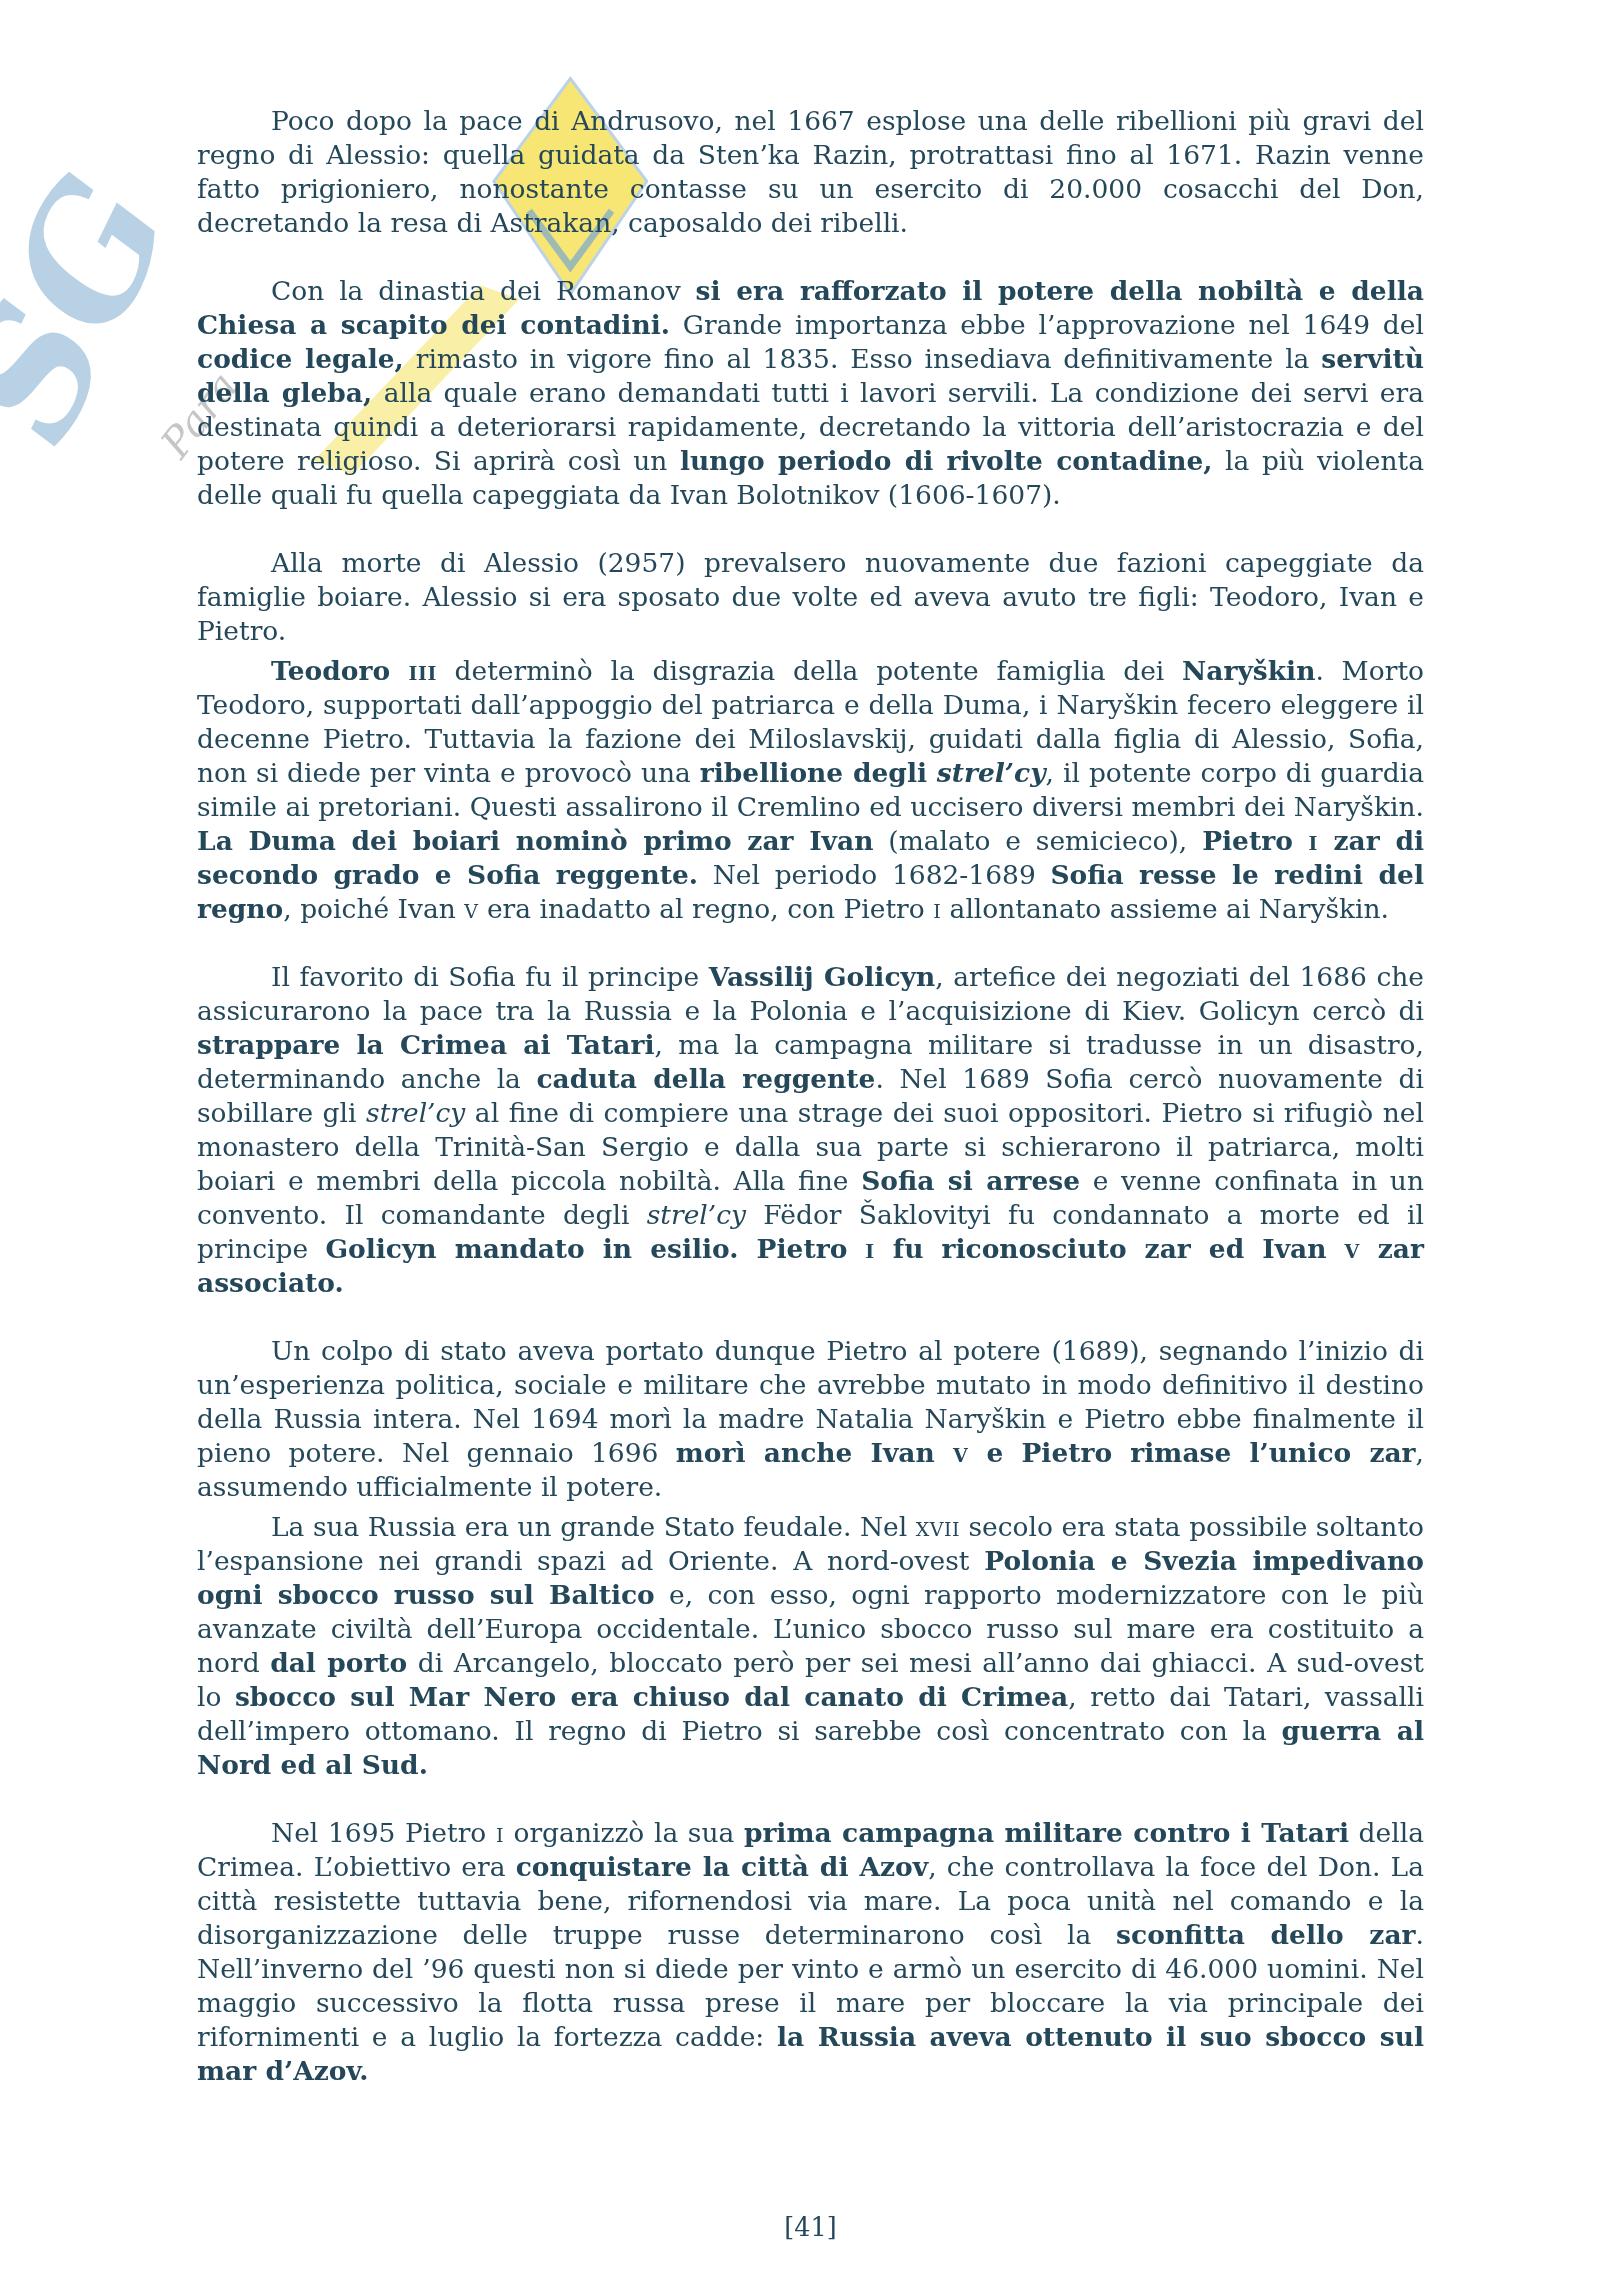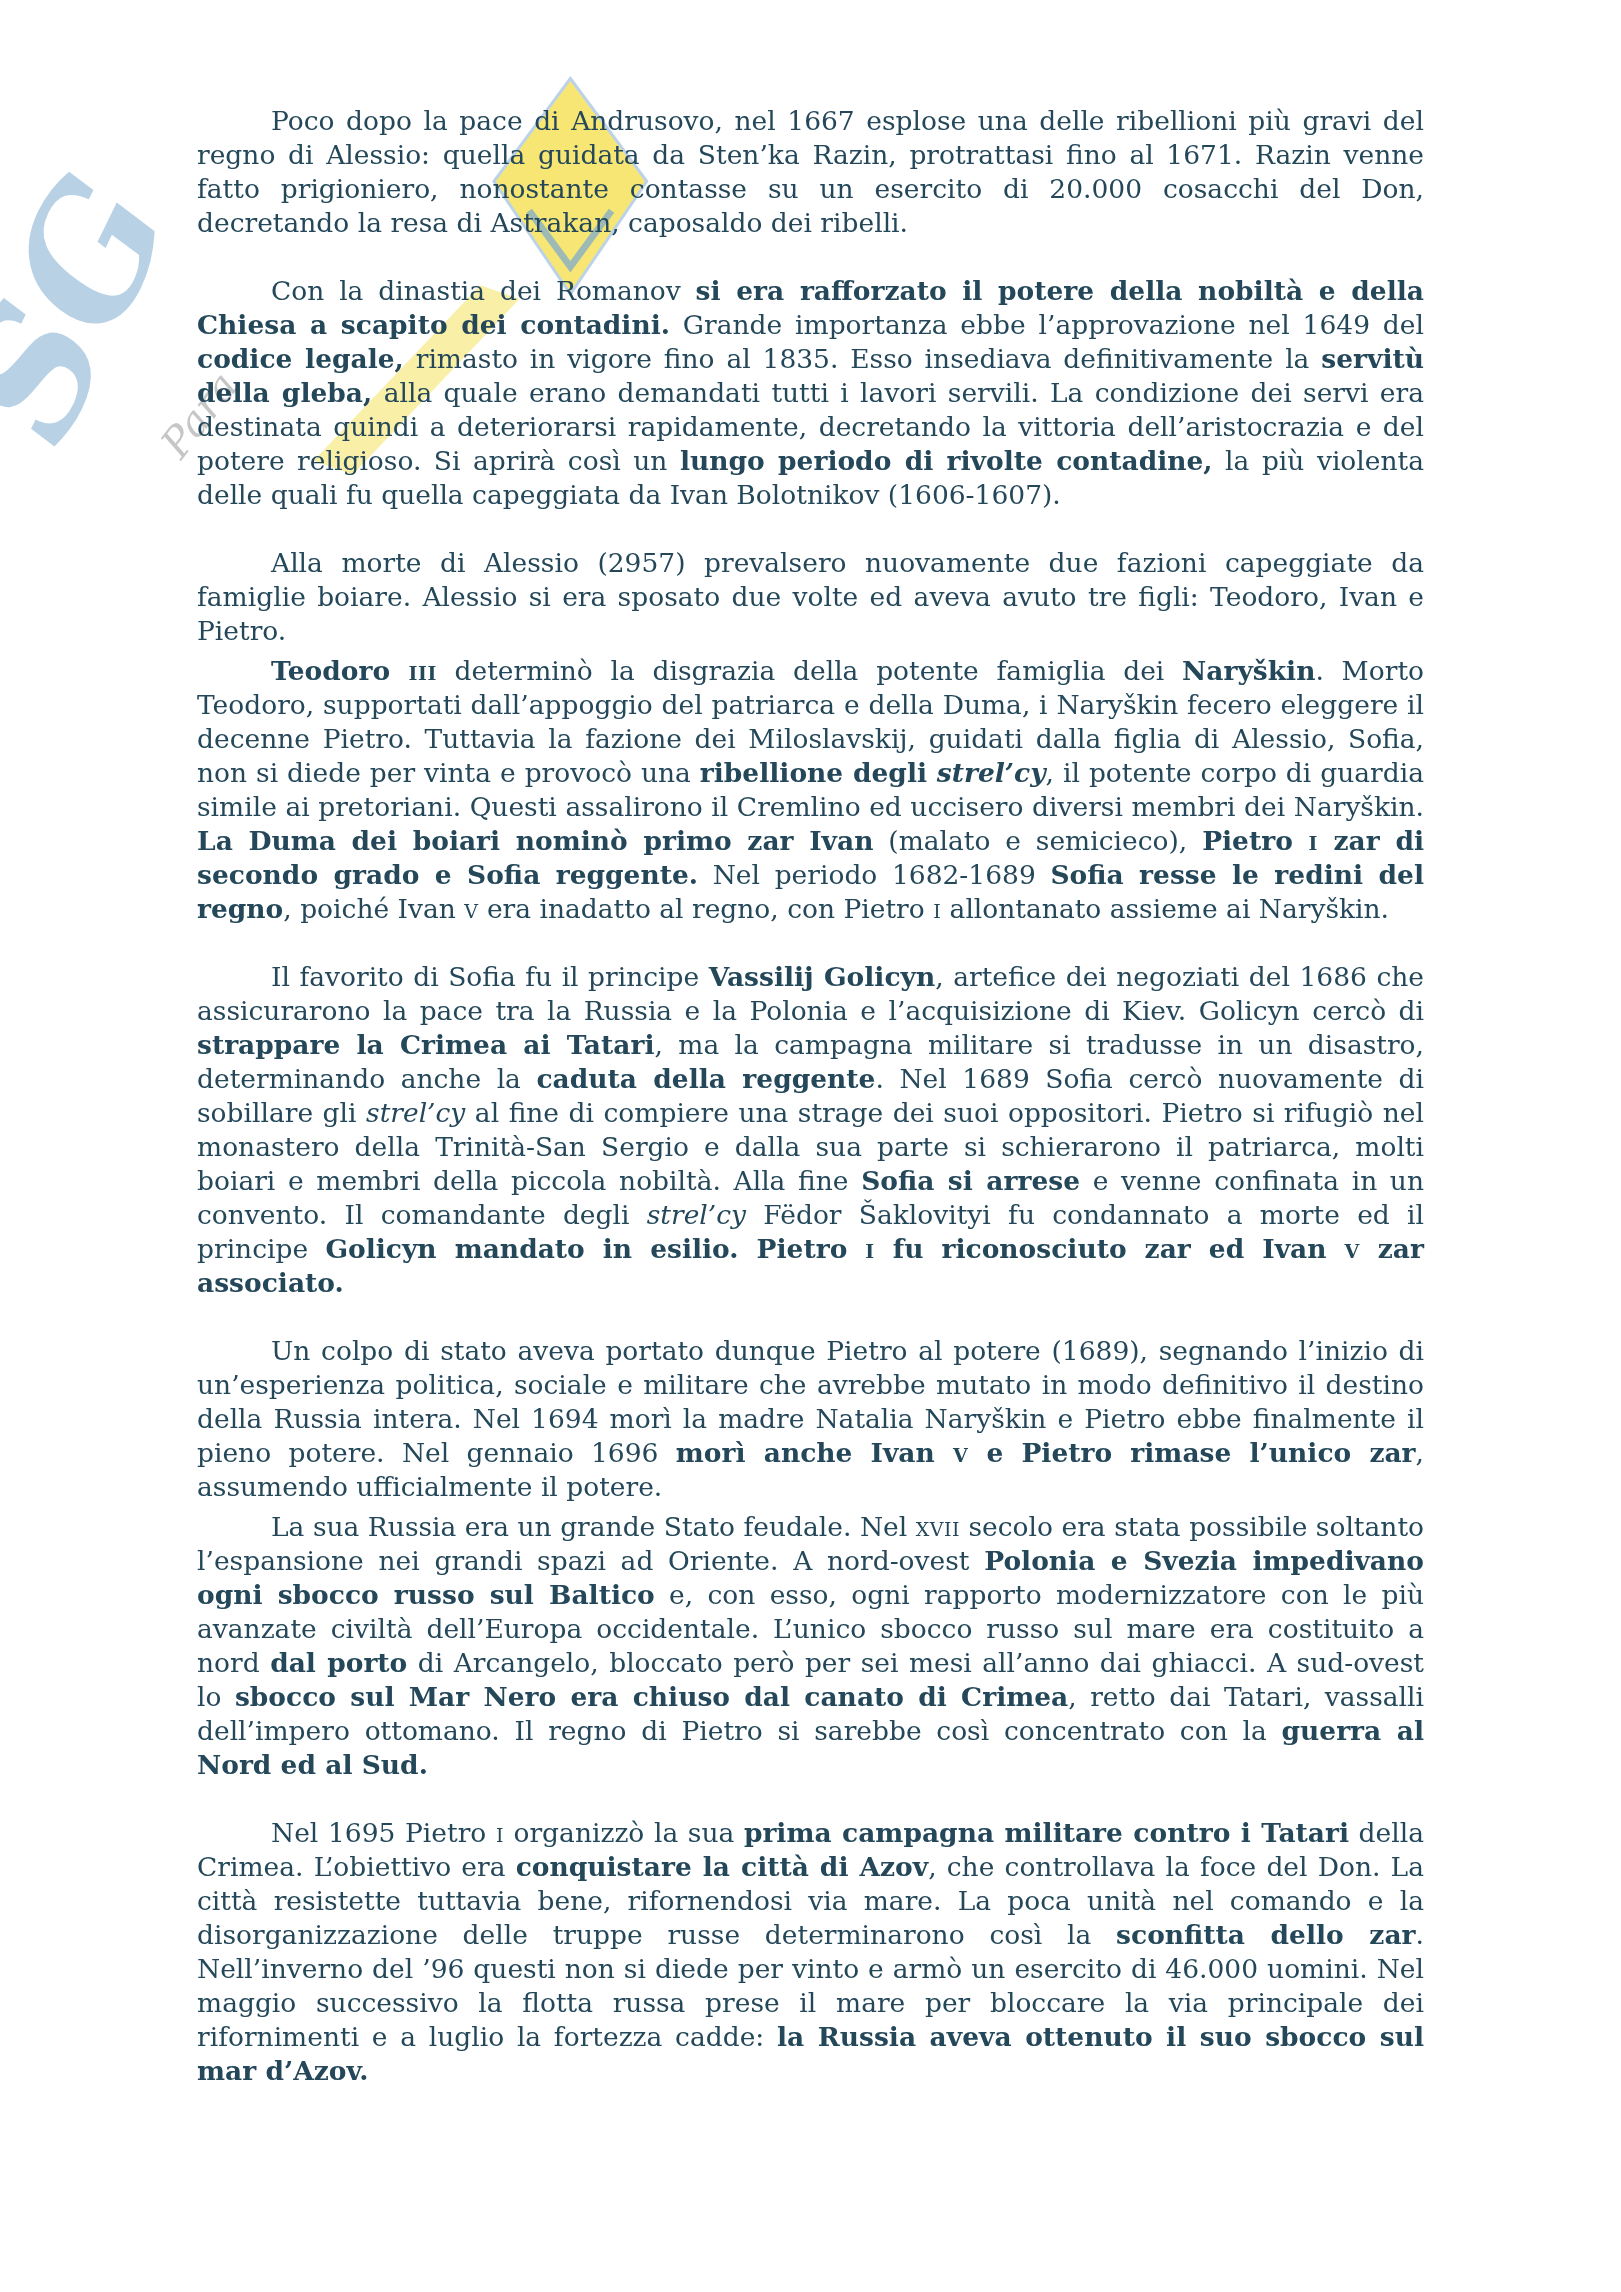--- a/index.html
+++ b/index.html
@@ -70,15 +70,16 @@
       <p class="para"><span>Poco dopo la pace di Andrusovo, nel 1667 esplose una delle ribellioni più gravi del regno di Alessio: quella guidata da Sten’ka Razin, protrattasi fino al 1671. Razin venne fatto prigioniero, nonostante contasse su un esercito di 20.000 cosacchi del Don, decretando la resa di Astrakan, caposaldo dei ribelli.</span></p>
       <p class="para gap"><span>Con la dinastia dei Romanov </span><span class="b">si era rafforzato il potere della nobiltà e della Chiesa a scapito dei contadini.</span><span> Grande importanza ebbe l’approvazione nel 1649 del </span><span class="b">codice legale,</span><span> rimasto in vigore fino al 1835. Esso insediava definitivamente la </span><span class="b">servitù della gleba,</span><span> alla quale erano demandati tutti i lavori servili. La condizione dei servi era destinata quindi a deteriorarsi rapidamente, decretando la vittoria dell’aristocrazia e del potere religioso. Si aprirà così un </span><span class="b">lungo periodo di rivolte contadine,</span><span> la più violenta delle quali fu quella capeggiata da Ivan Bolotnikov (1606-1607).</span></p>
       <p class="para gap"><span>Alla morte di Alessio (2957) prevalsero nuovamente due fazioni capeggiate da famiglie boiare. Alessio si era sposato due volte ed aveva avuto tre figli: Teodoro, Ivan e Pietro.</span></p>
       <p class="para"><span class="b">Teodoro </span><span class="b sc">iii</span><span> determinò la disgrazia della potente famiglia dei </span><span class="b">Naryškin</span><span>. Morto Teodoro, supportati dall’appoggio del patriarca e della Duma, i Naryškin fecero eleggere il decenne Pietro. Tuttavia la fazione dei Miloslavskij, guidati dalla figlia di Alessio, Sofia, non si diede per vinta e provocò una </span><span class="b">ribellione degli </span><span class="b i">strel’cy</span><span>, il potente corpo di guardia simile ai pretoriani. Questi assalirono il Cremlino ed uccisero diversi membri dei Naryškin. </span><span class="b">La Duma dei boiari nominò primo zar Ivan</span><span> (malato e semicieco), </span><span class="b">Pietro </span><span class="b sc">i</span><span class="b"> zar di secondo grado e Sofia reggente.</span><span> Nel periodo 1682-1689 </span><span class="b">Sofia resse le redini del regno</span><span>, poiché Ivan </span><span class="sc">v</span><span> era inadatto al regno, con Pietro </span><span class="sc">i</span><span> allontanato assieme ai Naryškin.</span></p>
       <p class="para gap"><span>Il favorito di Sofia fu il principe </span><span class="b">Vassilij Golicyn</span><span>, artefice dei negoziati del 1686 che assicurarono la pace tra la Russia e la Polonia e l’acquisizione di Kiev. Golicyn cercò di </span><span class="b">strappare la Crimea ai Tatari</span><span>, ma la campagna militare si tradusse in un disastro, determinando anche la </span><span class="b">caduta della reggente</span><span>. Nel 1689 Sofia cercò nuovamente di sobillare gli </span><span class="i">strel’cy</span><span> al fine di compiere una strage dei suoi oppositori. Pietro si rifugiò nel monastero della Trinità-San Sergio e dalla sua parte si schierarono il patriarca, molti boiari e membri della piccola nobiltà. Alla fine </span><span class="b">Sofia si arrese</span><span> e venne confinata in un convento. Il comandante degli </span><span class="i">strel’cy</span><span> Fëdor Šaklovityi fu condannato a morte ed il principe </span><span class="b">Golicyn mandato in esilio. Pietro </span><span class="b sc">i</span><span class="b"> fu riconosciuto zar ed Ivan </span><span class="b sc">v</span><span class="b"> zar associato.</span></p>
       <p class="para gap"><span>Un colpo di stato aveva portato dunque Pietro al potere (1689), segnando l’inizio di un’esperienza politica, sociale e militare che avrebbe mutato in modo definitivo il destino della Russia intera. Nel 1694 morì la madre Natalia Naryškin e Pietro ebbe finalmente il pieno potere. Nel gennaio 1696 </span><span class="b">morì anche Ivan </span><span class="b sc">v</span><span class="b"> e Pietro rimase l’unico zar</span><span>, assumendo ufficialmente il potere.</span></p>
       <p class="para"><span>La sua Russia era un grande Stato feudale. Nel </span><span class="sc">xvii</span><span> secolo era stata possibile soltanto l’espansione nei grandi spazi ad Oriente. A nord-ovest </span><span class="b">Polonia e Svezia impedivano ogni sbocco russo sul Baltico</span><span> e, con esso, ogni rapporto modernizzatore con le più avanzate civiltà dell’Europa occidentale. L’unico sbocco russo sul mare era costituito a nord </span><span class="b">dal porto</span><span> di Arcangelo, bloccato però per sei mesi all’anno dai ghiacci. A sud-ovest lo </span><span class="b">sbocco sul Mar Nero era chiuso dal canato di Crimea</span><span>, retto dai Tatari, vassalli dell’impero ottomano. Il regno di Pietro si sarebbe così concentrato con la </span><span class="b">guerra al Nord ed al Sud.</span></p>
       <p class="para gap"><span>Nel 1695 Pietro </span><span class="sc">i</span><span> organizzò la sua </span><span class="b">prima campagna militare contro i Tatari</span><span> della Crimea. L’obiettivo era </span><span class="b">conquistare la città di Azov</span><span>, che controllava la foce del Don. La città resistette tuttavia bene, rifornendosi via mare. La poca unità nel comando e la disorganizzazione delle truppe russe determinarono così la </span><span class="b">sconfitta dello zar</span><span>. Nell’inverno del ’96 questi non si diede per vinto e armò un esercito di 46.000 uomini. Nel maggio successivo la flotta russa prese il mare per bloccare la via principale dei rifornimenti e a luglio la fortezza cadde: </span><span class="b">la Russia aveva ottenuto il suo sbocco sul mar d’Azov.</span></p>
     </main>
 
+  <footer class="page-footer">[41]</footer>
 
 </div>
 
 
 </body></html>

